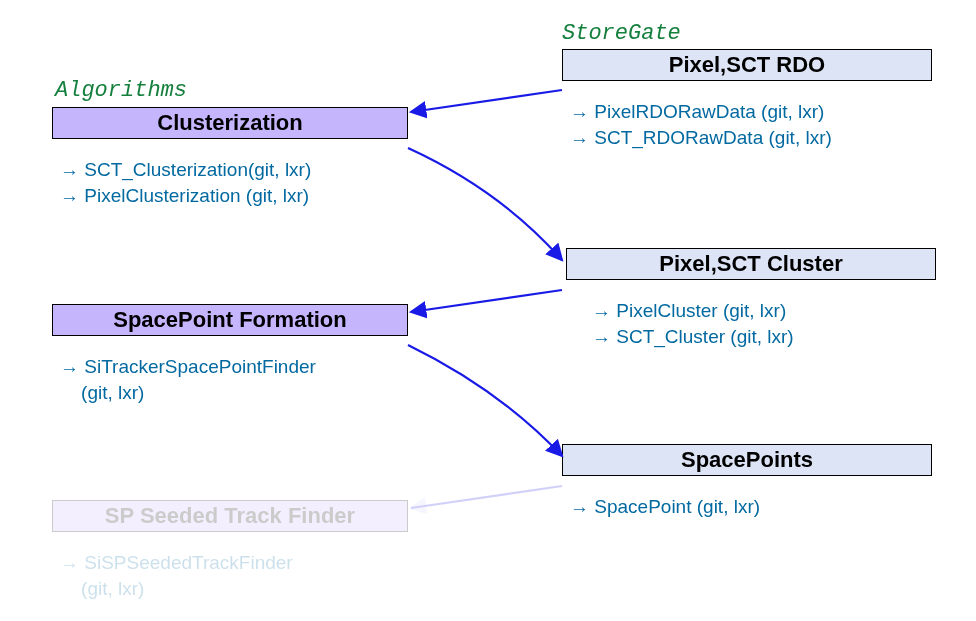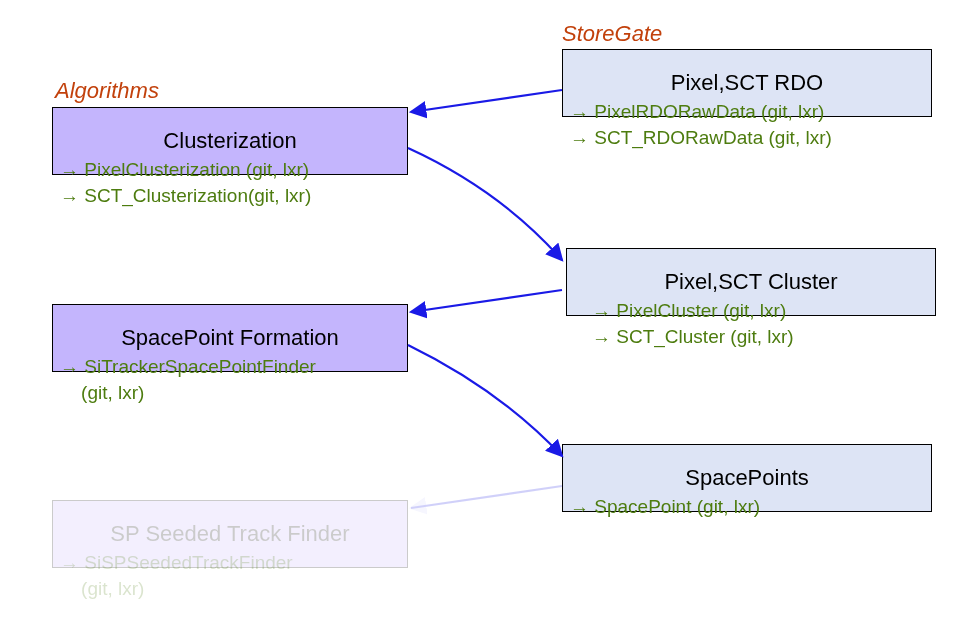--- a/index.html
+++ b/index.html
@@ -12,43 +12,43 @@
       background: white;
     }
     .container {
       position: relative;
       width: 976px;
       height: 621px;
     }
     .section-label {
       position: absolute;
       font-style: italic;
-      font-family: Liberation Sans, sans-serif;
+      font-family: Liberation Mono, monospace;
       font-size: 22px;
-      color: #c2410c;
+      color: #15803d;
     }
     .node-box {
       position: absolute;
       border: 1.5px solid #000;
-      padding: 20px 14px;
+      padding: 2px 14px;
       text-align: center;
-      font-weight: normal;
+      font-weight: bold;
       font-size: 22px;
       box-sizing: border-box;
     }
     .node-alg {
       background: #c4b5fd;
     }
     .node-store {
       background: #dde4f5;
     }
     .node-detail {
       position: absolute;
       font-size: 19px;
-      color: #4d7c0f;
+      color: #0369a1;
       line-height: 1.35;
     }
     .faded {
       opacity: 0.2;
     }
     svg.arrows {
       position: absolute;
       top: 0;
       left: 0;
       width: 976px;
@@ -69,22 +69,22 @@
   </div>
   <div class="node-detail" style="left:570px; top:99px;">
     <div>→ PixelRDORawData (git, lxr)</div>
     <div>→ SCT_RDORawData (git, lxr)</div>
   </div>
 
   <div class="node-box node-alg" style="left:52px; top:107px; width:356px;">
     <span>Clusterization</span>
   </div>
   <div class="node-detail" style="left:60px; top:157px;">
+    <div>→ SCT_Clusterization(git, lxr)</div>
     <div>→ PixelClusterization (git, lxr)</div>
-    <div>→ SCT_Clusterization(git, lxr)</div>
   </div>
 
   <div class="node-box node-store" style="left:566px; top:248px; width:370px;">
     <span>Pixel,SCT Cluster</span>
   </div>
   <div class="node-detail" style="left:592px; top:298px;">
     <div>→ PixelCluster (git, lxr)</div>
     <div>→ SCT_Cluster (git, lxr)</div>
   </div>
 

